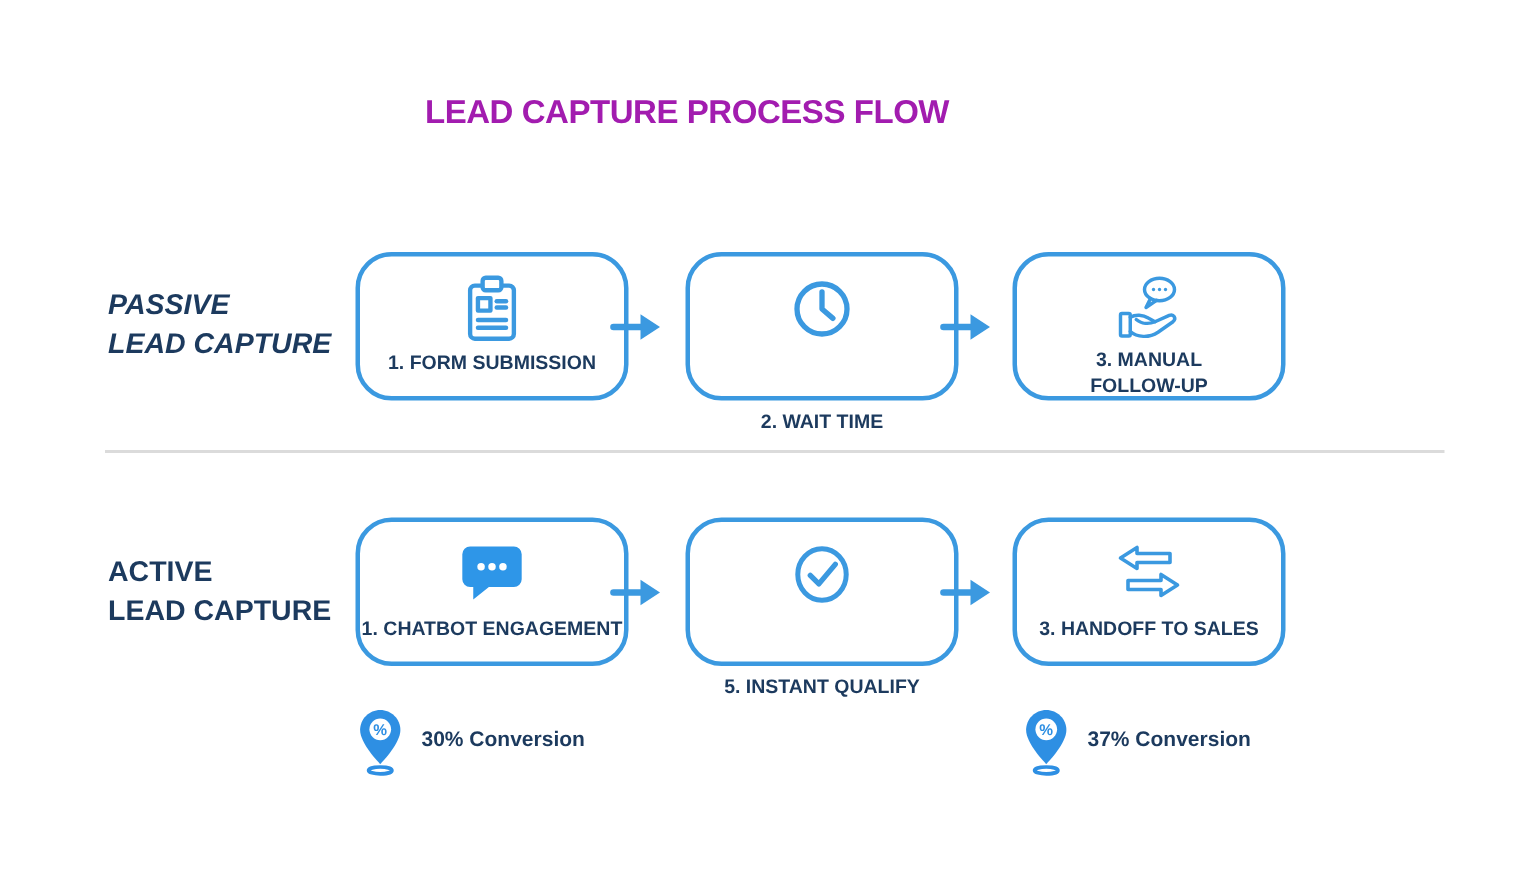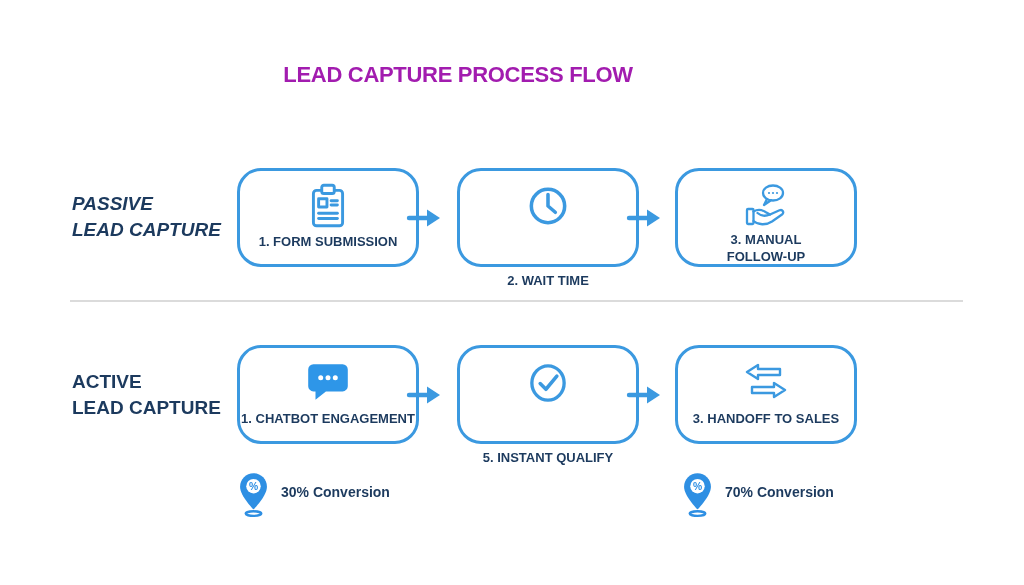--- a/index.html
+++ b/index.html
@@ -166,14 +166,14 @@
 
 <div class="conversion conv2">
   <span>
     <svg width="31" height="46" viewBox="0 0 30 44">
       <path d="M15 1 C7.8 1 2 6.8 2 14 c0 9 13 22 13 22 s13 -13 13 -22 C28 6.8 22.2 1 15 1 Z" fill="#2E8FE3"></path>
       <circle cx="15" cy="13.5" r="7" fill="#ffffff"></circle>
       <text x="15" y="17" text-anchor="middle" font-family="Liberation Sans, sans-serif" font-size="10" font-weight="bold" fill="#2E8FE3">%</text>
       <ellipse cx="15" cy="40" rx="7.5" ry="2.2" fill="none" stroke="#2E8FE3" stroke-width="2.4"></ellipse>
     </svg>
   </span>
-  <span class="conversion-label">70% Conversion</span>
+  <span class="conversion-label">37% Conversion</span>
 </div>
 
 </body></html>

